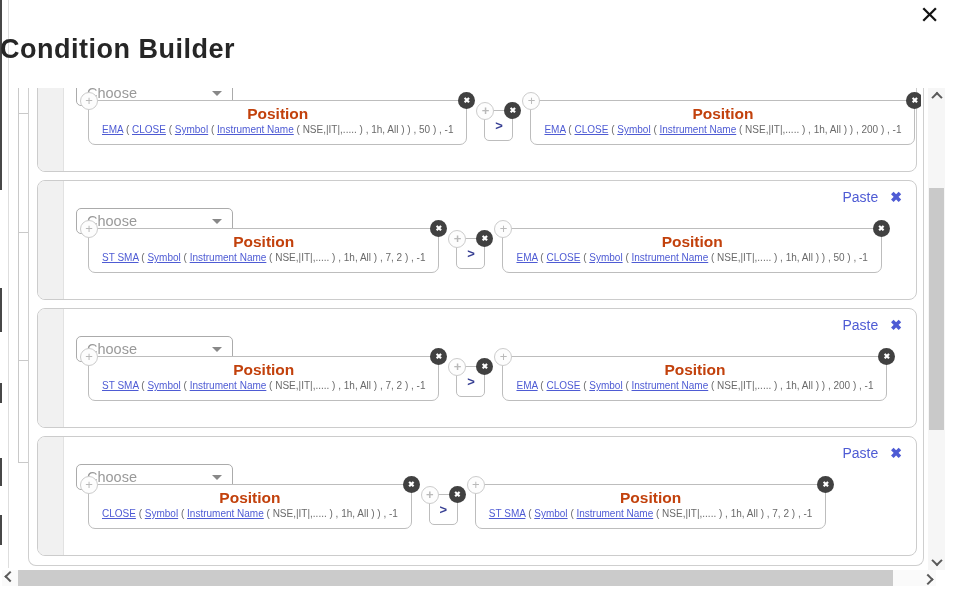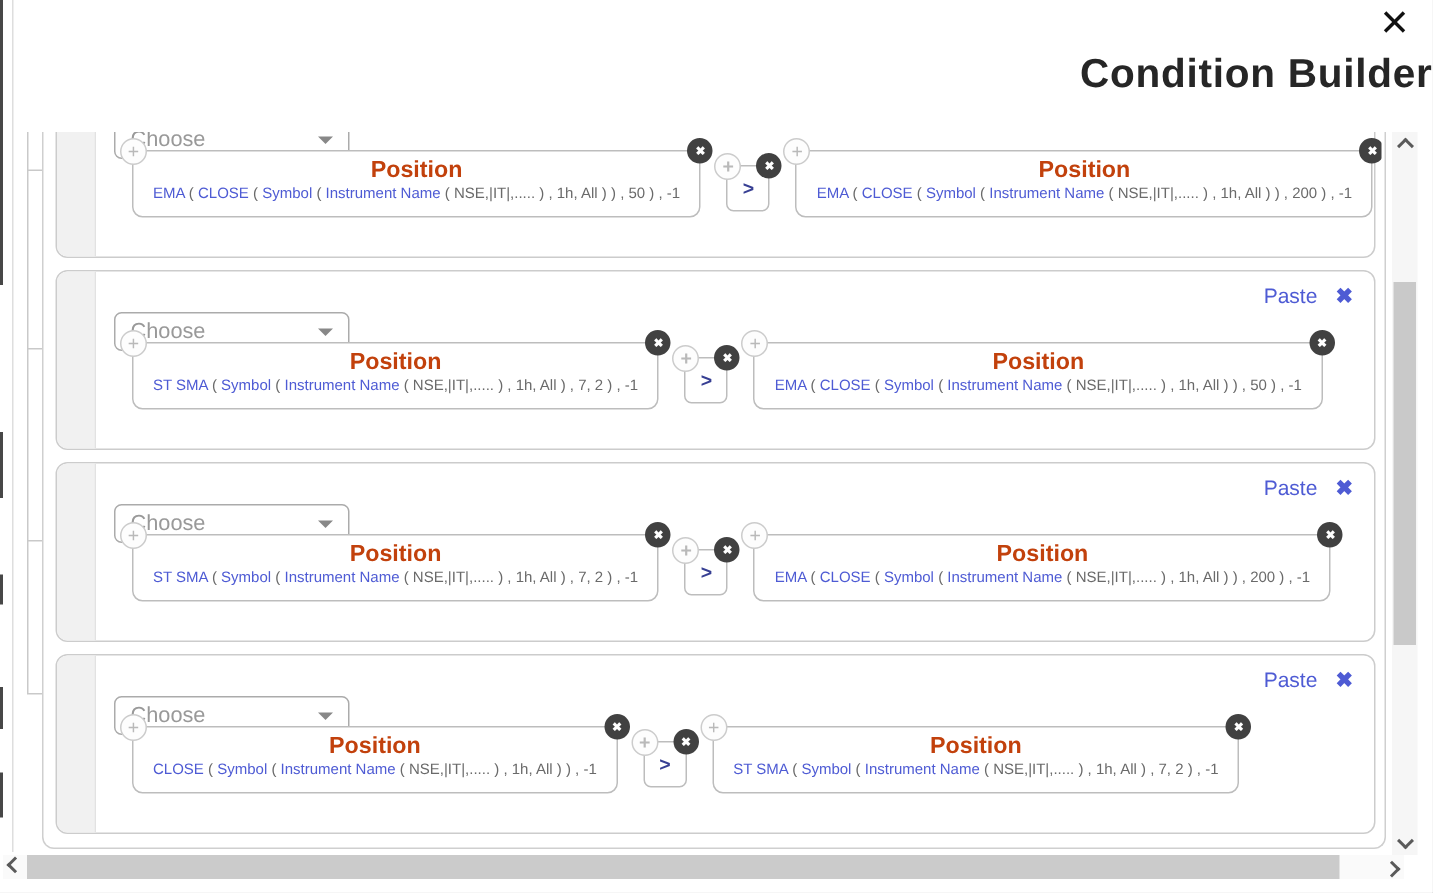--- a/index.html
+++ b/index.html
@@ -5,21 +5,21 @@
   html,body{margin:0;padding:0;background:#fff;}
   #stage{position:relative;width:955px;height:595px;overflow:hidden;background:#ffffff;
          font-family:"Liberation Sans",sans-serif;}
 
   
   .edge-seg{position:absolute;left:0;width:2px;background:#474747;}
   #modal-left-border{position:absolute;left:8px;top:0;width:1px;height:568px;background:#dedede;}
 
   
   #close-btn{position:absolute;top:-2px;right:16px;font-size:32px;line-height:32px;color:#111;cursor:pointer;}
-  #title{position:absolute;top:34px;left:0;width:100%;text-align:right;
+  #title{position:absolute;top:34px;left:0;width:100%;text-align:left;
          font-size:27px;font-weight:bold;color:#262626;letter-spacing:.5px;}
 
   
   .tline{position:absolute;background:#c9c9c9;}
 
   
   #cond-frame{position:absolute;left:28px;top:88px;width:894px;height:477px;
               border:1px solid #cfcfcf;border-top:none;border-radius:0 0 8px 8px;}
   #cond-viewport{position:absolute;left:29px;top:88px;width:892px;height:476px;overflow:hidden;}
   #rows{position:absolute;top:-36px;left:8px;width:880px;}
@@ -37,21 +37,21 @@
           justify-content:space-between;padding:0 10px;box-sizing:border-box;cursor:pointer;}
   .choose-text{color:#999;font-size:14.5px;}
   .caret{width:0;height:0;border-left:5px solid transparent;border-right:5px solid transparent;
          border-top:5px solid #888;}
 
   .cond{position:absolute;left:50px;top:47px;display:flex;align-items:flex-start;}
   .pbox{position:relative;border:1px solid #bdbdbd;border-radius:7px;background:#fff;
         padding:3px 13px 7px;text-align:center;white-space:nowrap;}
   .ptitle{color:#c2410c;font-size:15.5px;font-weight:bold;line-height:19px;}
   .pformula{font-size:10px;color:#6a6a6a;line-height:14px;}
-  .f-link{color:#4e5bd4;}
+  .f-link{color:#4e5bd4;text-decoration:underline;}
   .badge-plus{position:absolute;top:-9px;left:-9px;width:16px;height:16px;border-radius:50%;
               background:#fdfdfd;border:1px solid #cccccc;color:#b9b9b9;font-size:13px;
               line-height:15px;text-align:center;cursor:pointer;}
   .badge-x{position:absolute;top:-9px;right:-9px;width:17px;height:17px;border-radius:50%;
            background:#414141;color:#fff;font-size:8px;line-height:17px;text-align:center;
            font-weight:bold;cursor:pointer;}
   .opbox{position:relative;margin:10px 17px 0;width:27px;height:29px;border:1px solid #bdbdbd;
          border-radius:5px;background:#fff;color:#373f93;font-weight:bold;font-size:13px;
          display:flex;align-items:center;justify-content:center;cursor:pointer;}
 

